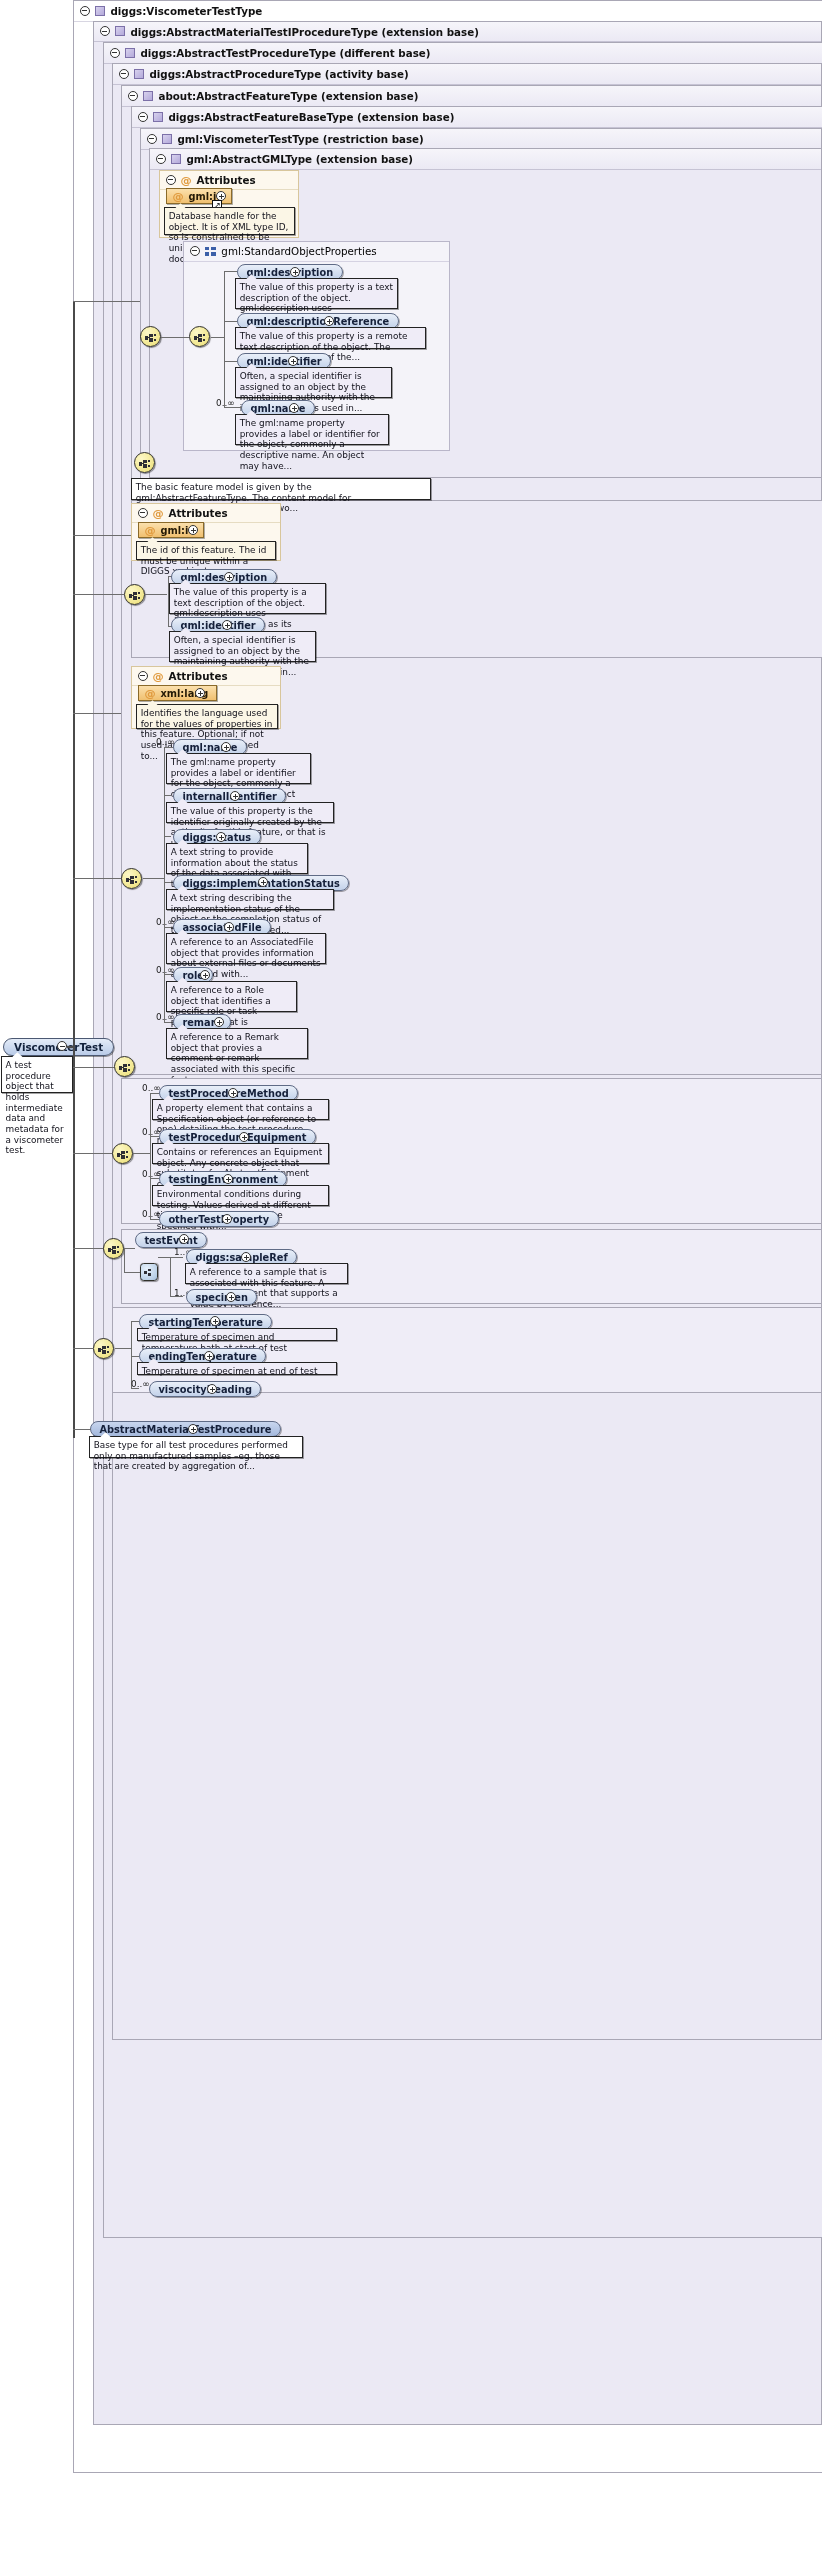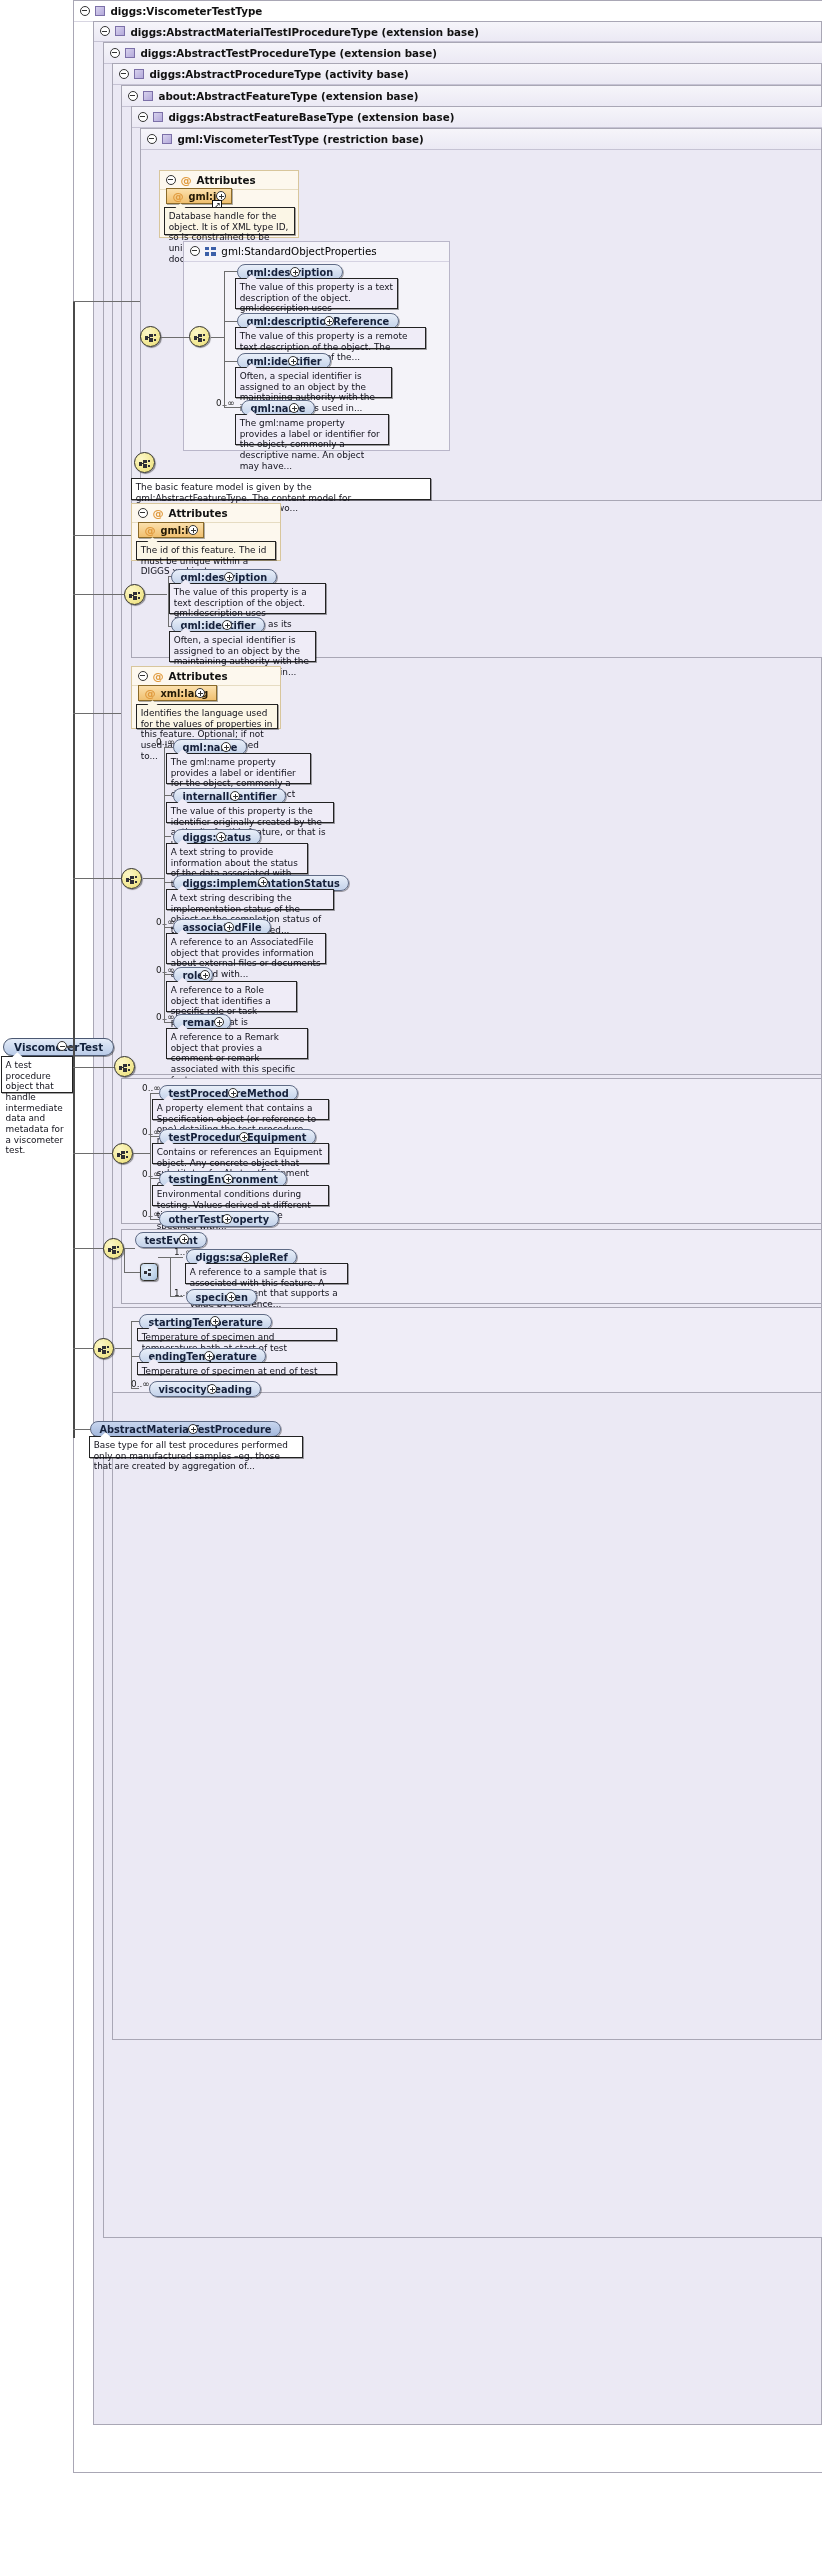--- a/index.html
+++ b/index.html
@@ -304,21 +304,21 @@
   </div>
 
   <div class="typebox" style="left:93px; top:20.5px; width:729px; height:2404px;">
     <div class="tb-header">
       <span class="collapse"></span><span class="ctype-glyph"></span><span>diggs:AbstractMaterialTestIProcedureType (extension base)</span>
     </div>
   </div>
 
   <div class="typebox" style="left:103px; top:42px; width:720px; height:2196px;">
     <div class="tb-header">
-      <span class="collapse"></span><span class="ctype-glyph"></span><span>diggs:AbstractTestProcedureType (extension base)</span>
+      <span class="collapse"></span><span class="ctype-glyph"></span><span>diggs:AbstractTestProcedureType (different base)</span>
     </div>
   </div>
 
   <div class="typebox" style="left:112px; top:63px; width:710px; height:1977px;">
     <div class="tb-header">
       <span class="collapse"></span><span class="ctype-glyph"></span><span>diggs:AbstractProcedureType (activity base)</span>
     </div>
   </div>
 
   <div class="typebox" style="left:121px; top:85px; width:701px; height:990px;">
@@ -332,20 +332,25 @@
       <span class="collapse"></span><span class="ctype-glyph"></span><span>diggs:AbstractFeatureBaseType (extension base)</span>
     </div>
   </div>
 
   <div class="typebox" style="left:140px; top:128px; width:682px; height:373px;">
     <div class="tb-header">
       <span class="collapse"></span><span class="ctype-glyph"></span><span>gml:ViscometerTestType (restriction base)</span>
     </div>
   </div>
 
+  <div class="typebox" style="left:149px; top:148px; width:673px; height:330px;">
+    <div class="tb-header">
+      <span class="collapse"></span><span class="ctype-glyph"></span><span>gml:AbstractGMLType (extension base)</span>
+    </div>
+  </div>
 
   <div class="attrpanel" style="left:159px; top:170px; width:140px; height:68px;">
     <div class="ap-header">
       <span class="collapse"></span><span class="at-glyph">@</span><span>Attributes</span>
     </div>
   </div>
   <div class="attr" style="left:166px; top:188px;">
     <span class="at-glyph">@</span><span>gml:id</span>
   </div>
   <div class="pilltoggle plus" style="left:216px; top:191px;"></div>
@@ -682,21 +687,21 @@
   <div class="elem dark" style="left:90px; top:1421px;">
     <span>AbstractMaterialTestProcedure</span>
   </div>
   <div class="pilltoggle plus" style="left:188px; top:1424px;"></div>
   <div class="doc plain" style="left:89px; top:1436px; width:214px; height:22.4px;">Base type for all test procedures performed only on manufactured samples –eg. those that are created by aggregation of...</div>
 
   <div class="rootpill" style="left:2.8px; top:1038px;">
     <span>ViscometerTest</span>
   </div>
   <div class="pilltoggle" style="left:57px; top:1041px;"></div>
-  <div class="doc plain" style="left:0.9px; top:1056px; width:72px; height:37px;">A test procedure object that handle intermediate data and metadata for a viscometer test.</div>
+  <div class="doc plain" style="left:0.9px; top:1056px; width:72px; height:37px;">A test procedure object that holds intermediate data and metadata for a viscometer test.</div>
 
   <div class="vline thick" style="left:73px; top:301px; height:1137px;"></div>
   <div class="hline thick" style="left:67px; top:1046px; width:7.5px;"></div>
 
   <div class="hline" style="left:73px; top:301px; width:67px;"></div>
   <div class="hline" style="left:73px; top:535px; width:58px;"></div>
   <div class="hline" style="left:73px; top:594px; width:51px;"></div>
   <div class="hline" style="left:73px; top:713px; width:48px;"></div>
   <div class="hline" style="left:73px; top:878px; width:48px;"></div>
   <div class="hline" style="left:73px; top:1067px; width:41px;"></div>

